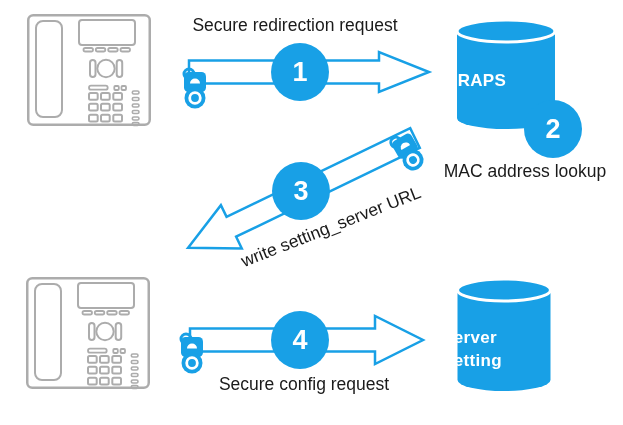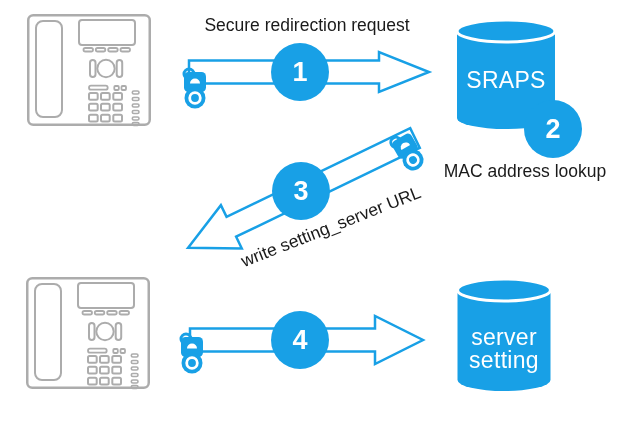--- a/index.html
+++ b/index.html
@@ -11,22 +11,22 @@
   .lbl{
     position:absolute;color:#1a1a1a;font-size:17.5px;line-height:19px;
     text-align:center;white-space:nowrap;
   }
   .badge{
     position:absolute;width:58px;height:58px;border-radius:50%;
     background:#18A0E6;color:#ffffff;font-weight:bold;font-size:27px;
     display:flex;align-items:center;justify-content:center;
   }
   .cyl-label{
-    position:absolute;color:#ffffff;font-weight:normal;font-size:23px;
-    line-height:23px;text-align:center;letter-spacing:.3px;white-space:nowrap;
+    position:absolute;color:#ffffff;font-weight:bold;font-size:17px;
+    line-height:23px;text-align:left;letter-spacing:.3px;white-space:nowrap;
   }
   .rot{transform:translate(-50%,-50%) rotate(-21.5deg);}
 </style>
 </head>
 <body>
 
 <div id="stage">
 
   <svg id="shapes" viewBox="0 0 623 425">
     <defs>
@@ -103,23 +103,24 @@
     <use href="#lock" transform="translate(195,98)"></use>
     <use href="#lock" transform="translate(413,160) rotate(-30)"></use>
     <use href="#lock" transform="translate(192,363)"></use>
   </svg>
 
   <div class="badge" style="left:271px;top:43px;">1</div>
   <div class="badge" style="left:524px;top:100px;">2</div>
   <div class="badge" style="left:272px;top:162px;">3</div>
   <div class="badge" style="left:271px;top:311px;">4</div>
 
-  <div class="lbl" style="left:192px;top:16px;width:230px;">Secure redirection request</div>
+  <div class="lbl" style="left:180px;top:16px;width:230px;">Secure redirection request</div>
   <div class="lbl" style="left:425px;top:162px;width:200px;">MAC address lookup</div>
   <div class="lbl rot" style="left:331px;top:227px;">write setting_server URL</div>
+  <div class="lbl" style="left:194px;top:375px;width:220px;">Secure config request</div>
 
   <div class="cyl-label" style="left:446px;top:69px;width:120px;">SRAPS</div>
   <div class="cyl-label" style="left:444px;top:326px;width:120px;">
     <div>server</div>
     <div>setting</div>
   </div>
 
 </div>
 
 </body></html>

